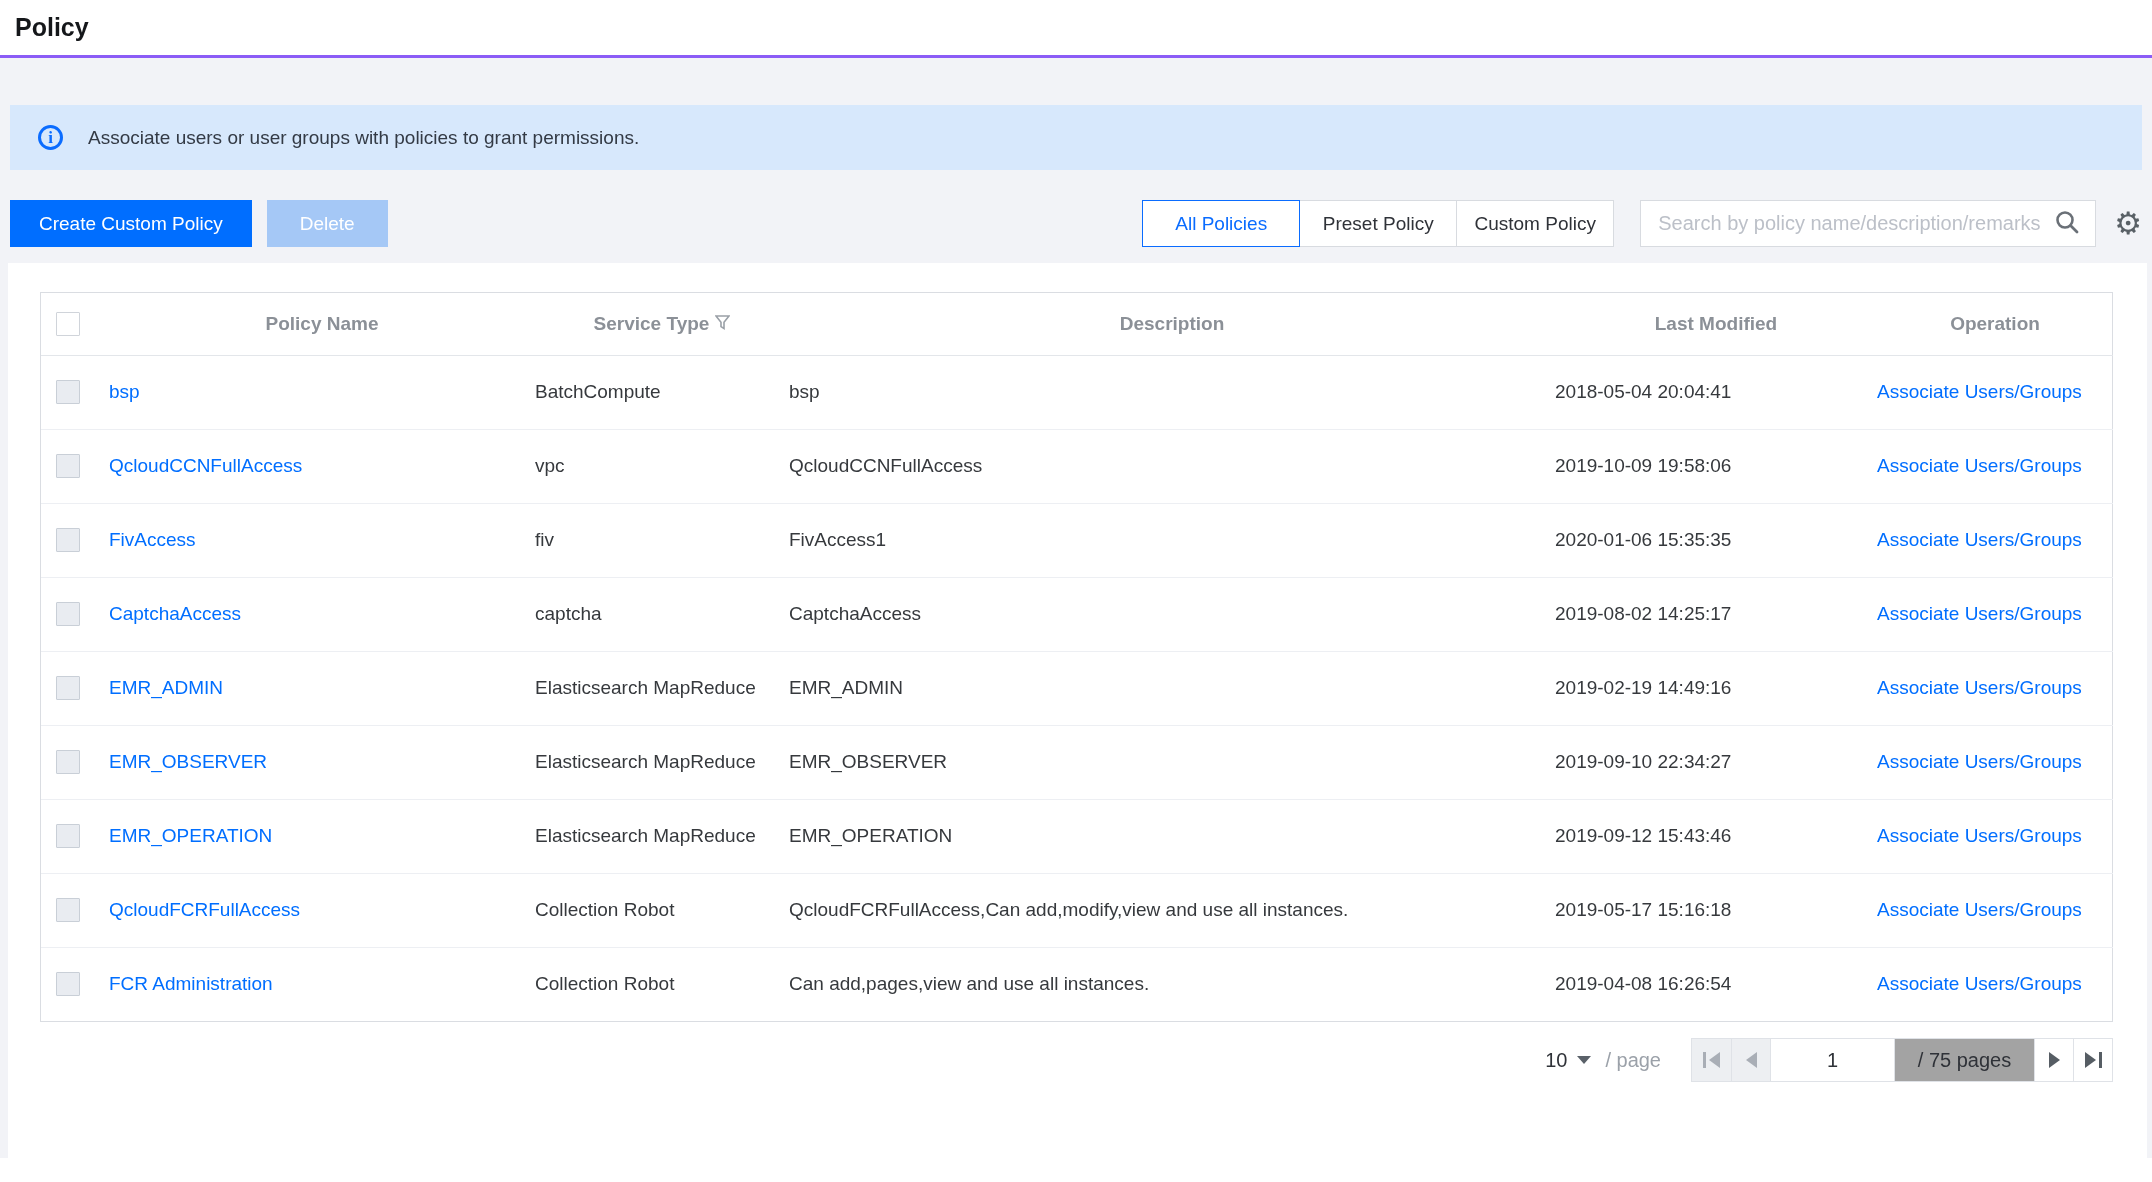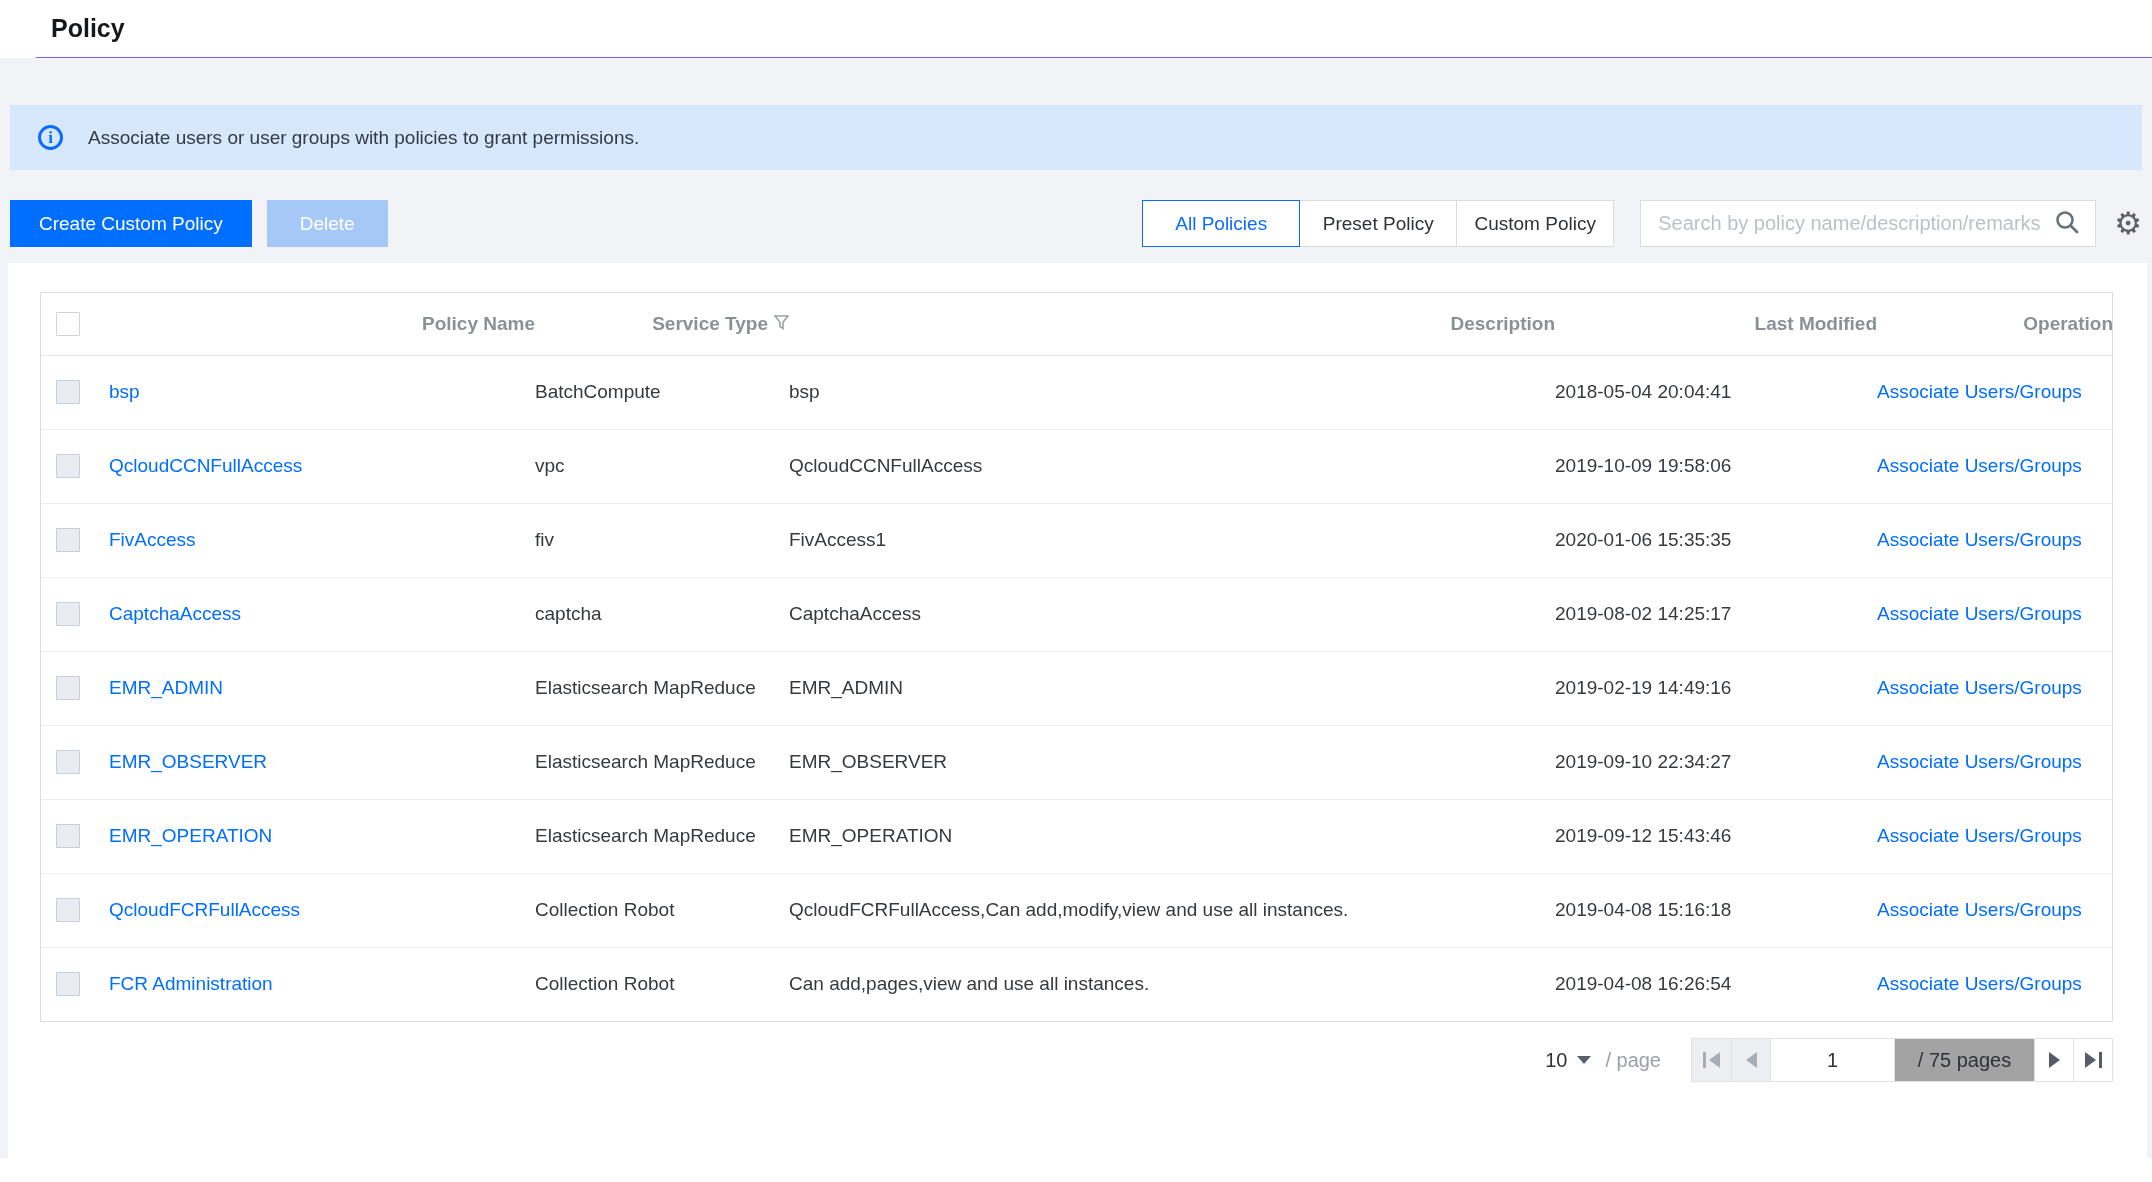--- a/index.html
+++ b/index.html
@@ -3,22 +3,22 @@
 <meta charset="utf-8">
 <style>
   * { box-sizing: border-box; }
   html,body { margin:0; padding:0; }
   body {
     width:2152px; height:1182px; position:relative; overflow:hidden;
     background:#ffffff; font-family:"Liberation Sans", sans-serif;
   }
   
   .header-bar {
-    height:58px; background:#fff; border-bottom:1px solid #8b5cf6;
-    display:flex; align-items:center; padding-left:15px;margin-left:36px;
+    height:58px; background:#fff; border-bottom:3px solid #8b5cf6;
+    display:flex; align-items:center; padding-left:15px;
   }
   .page-title { font-size:25px; font-weight:bold; color:#15171a; }
 
   
   .top-band { background:#f2f3f7; padding:47px 10px 16px 10px; }
   .info-banner {
     height:65px; background:#d7e8fc; display:flex; align-items:center; padding-left:28px;
   }
   .info-icon {
     width:25px; height:25px; border:3px solid #0a6cff; border-radius:50%;
@@ -55,21 +55,21 @@
   .strip { position:absolute; background:#f2f3f7; }
   .strip.left { left:0; top:263px; bottom:24px; width:8px; }
   .strip.right { right:0; top:263px; bottom:24px; width:5px; }
 
   
   .table-card { margin:29px 39px 0 40px; border:1px solid #dadde2; background:#fff; }
   table { width:100%; border-collapse:collapse; table-layout:fixed; }
   thead tr { height:62px; }
   thead tr { border-bottom:1px solid #e3e6ea; }
   th {
-    font-size:19px; color:#8b9097; font-weight:bold; text-align:right; padding:0;
+    font-size:19px; color:#8b9097; font-weight:bold; text-align:center; padding:0;
     white-space:nowrap; overflow:hidden;
   }
   tbody tr { height:74px; border-top:1px solid #edeff3; }
   tbody tr:first-child { border-top:none; }
   td { font-size:19px; color:#36393d; padding:0; white-space:nowrap; overflow:hidden; }
   a.cell-link { color:#006eff; text-decoration:none; cursor:pointer; }
   .checkbox {
     width:24px; height:24px; border:1px solid #c9cfd7; background:#e9ecf1;
     margin-left:15px; border-radius:1px; cursor:pointer;
   }
@@ -240,21 +240,21 @@
         <td>2019-09-12 15:43:46</td>
         <td><a class="cell-link">Associate Users/Groups</a></td>
       </tr>
       <tr>
         <td>
             <div class="checkbox"></div>
           </td>
         <td><a class="cell-link">QcloudFCRFullAccess</a></td>
         <td>Collection Robot</td>
         <td>QcloudFCRFullAccess,Can add,modify,view and use all instances.</td>
-        <td>2019-04-08 15:16:18</td>
+        <td>2019-05-17 15:16:18</td>
         <td><a class="cell-link">Associate Users/Groups</a></td>
       </tr>
       <tr>
         <td>
             <div class="checkbox"></div>
           </td>
         <td><a class="cell-link">FCR Administration</a></td>
         <td>Collection Robot</td>
         <td>Can add,pages,view and use all instances.</td>
         <td>2019-04-08 16:26:54</td>

